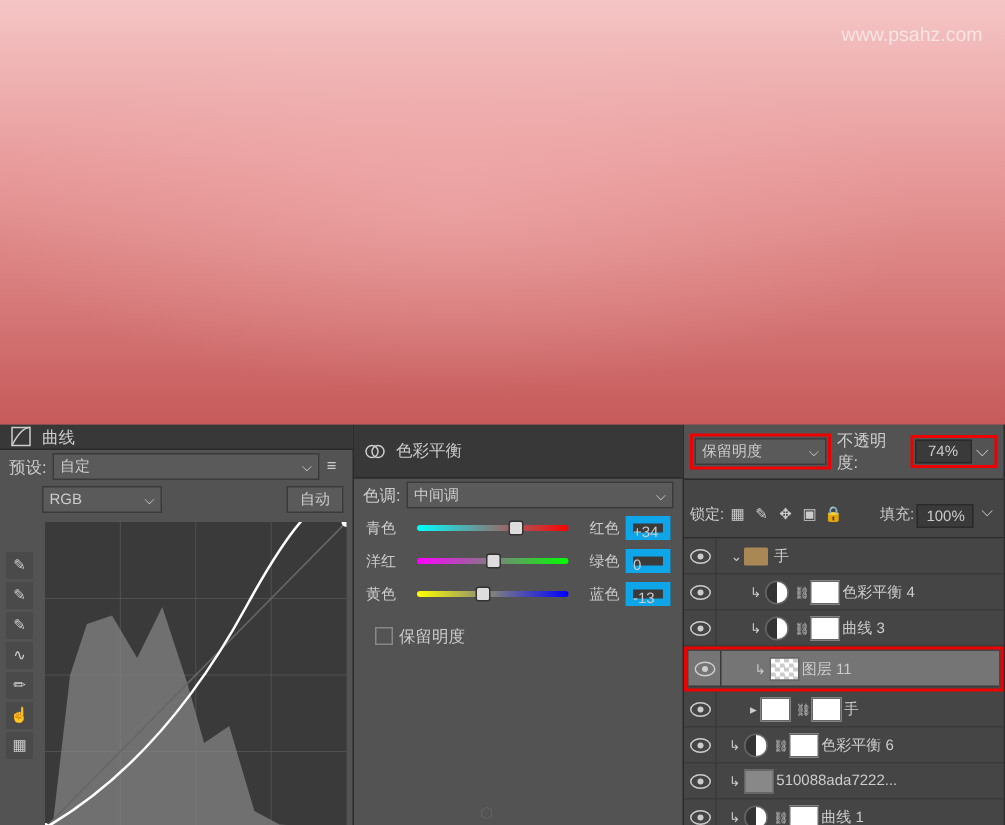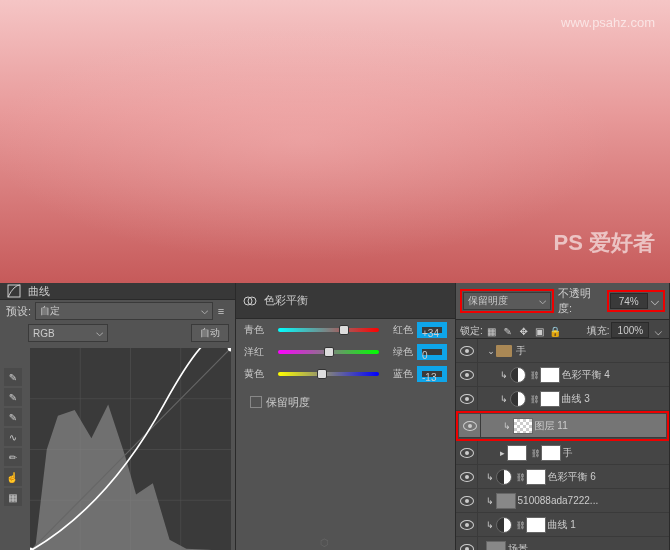--- a/index.html
+++ b/index.html
@@ -29,21 +29,21 @@
 .slider-row{display:flex;align-items:center;height:22px;padding:2px 8px}
 .slider-label-l{width:30px;font-size:10px}
 .slider-label-r{width:30px;font-size:10px;text-align:right}
 .slider-track{flex:1;height:10px;position:relative;margin:0 4px}
 .slider-bar{height:4px;border-radius:2px;position:absolute;top:3px;width:100%}
 .slider-thumb{width:10px;height:10px;background:#ddd;border:1px solid #333;position:absolute;top:0;transform:translateX(-50%);border-radius:2px}
 .slider-val{width:30px;height:16px;background:#3a3a3a;border:5px solid #0ea5e9;font-size:10px;line-height:14px;margin-left:4px}
 .checkbox{width:12px;height:12px;border:1px solid #888;margin-right:4px}
 .right-top{padding:3px 4px;display:flex;align-items:center;gap:4px}
 .redbox{border:2px solid #e00;padding:1px}
-.lock-row{height:20px;background:#454545;display:flex;align-items:flex-end;padding:0 4px;border-top:1px solid #2a2a2a;border-bottom:1px solid #2a2a2a;font-size:10px;gap:2px}
+.lock-row{height:40px;background:#454545;display:flex;align-items:flex-start;padding:16px 4px;border-top:1px solid #2a2a2a;border-bottom:1px solid #2a2a2a;font-size:10px;gap:2px}
 .lock-row .spacer{flex:1}
 .lock-ico{width:14px;height:14px;display:flex;align-items:center;justify-content:center}
 .layers-list{flex:1;overflow:hidden;background:#454545}
 .layer-row{display:flex;align-items:center;height:24px;border-bottom:1px solid #3a3a3a;padding-right:4px}
 .layer-row.sel{background:#757575}
 .vis{width:22px;height:24px;display:flex;align-items:center;justify-content:center;border-right:1px solid #3a3a3a}
 .eye{width:14px;height:10px;border:1px solid #ccc;border-radius:50%;position:relative}
 .eye::after{content:"";width:4px;height:4px;background:#ccc;border-radius:50%;position:absolute;top:2px;left:4px}
 .indent{display:inline-block}
 .arrow{width:10px;font-size:9px;text-align:center}
@@ -55,21 +55,20 @@
 .layer-name{font-size:10px;flex:1;white-space:nowrap;overflow:hidden}
 .group-folder{width:16px;height:12px;background:#aa8855;border-radius:1px;margin-right:4px}
 .bottom-logo{position:absolute;bottom:2px;left:320px;color:#666;font-size:10px}
 .val-input{background:#3a3a3a;border:1px solid #2a2a2a;color:#ccc;width:38px;height:16px;font-size:10px;text-align:center}
 </style>
 </head>
 <body>
 
 <div class="image-area">
   <div class="watermark-url">www.psahz.com</div>
-  <div class="watermark-ps">PS 爱好者</div>
 </div>
 
 <div class="panels">
 
   <div class="panel panel-left">
     <div class="tab-row">
       <span class="tab-icon">
           <svg width="14" height="14">
             <rect x="1" y="1" width="12" height="12" fill="none" stroke="#ccc"></rect>
             <path d="M1 13 Q7 1 13 1" fill="none" stroke="#ccc"></path>
@@ -128,20 +127,26 @@
   <div class="panel panel-mid">
     <div class="tab-row">
       <span class="tab-icon">
           <svg width="14" height="14">
             <circle cx="5" cy="7" r="4" fill="none" stroke="#ccc"></circle>
             <circle cx="9" cy="7" r="4" fill="none" stroke="#ccc"></circle>
           </svg>
         </span>
       <span class="tab-title">色彩平衡</span>
     </div>
+    <div class="row">
+      <span class="label">色调:</span>
+      <div class="dropdown">
+          <span>中间调</span>
+        </div>
+    </div>
     <div id="sliders">
         <div class="slider-row">
     <span class="slider-label-l">青色</span>
     <div class="slider-track">
       <div class="slider-bar" style="background:linear-gradient(90deg,#0ff,#f00)"></div>
       <div class="slider-thumb" style="left:65%"></div>
     </div>
     <span class="slider-label-r">红色</span>
     <div class="slider-val">+34</div>
   </div>

